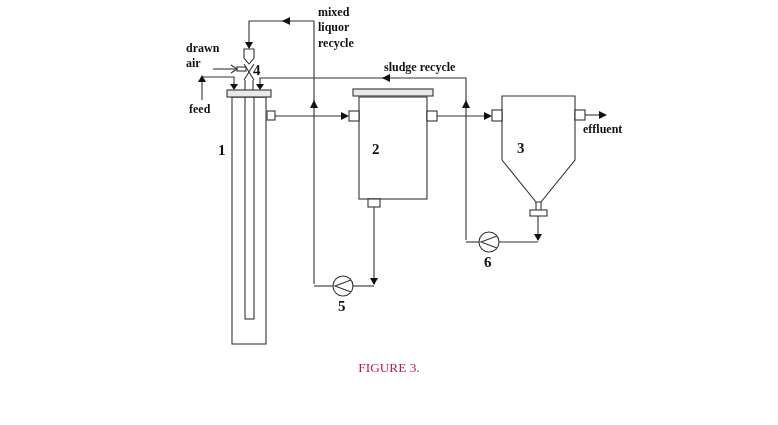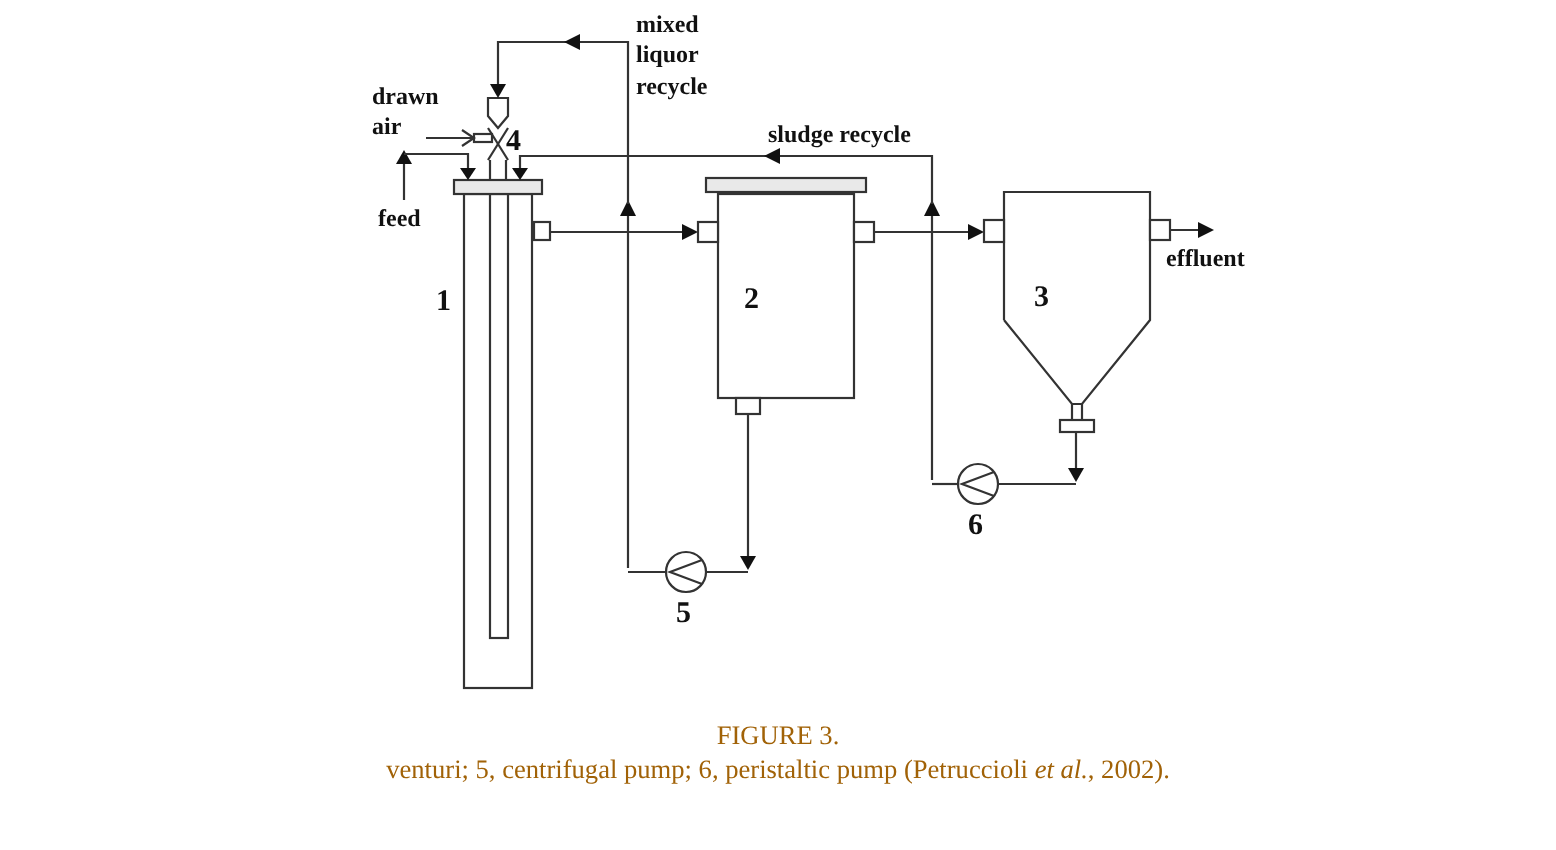--- a/index.html
+++ b/index.html
@@ -2,21 +2,21 @@
 <html><head>
   <meta charset="utf-8">
   <style>
     html, body { margin: 0; padding: 0; background: #ffffff; }
     body { width: 778px; height: 425px; position: relative; overflow: hidden; }
     #diagram { position: absolute; left: 0; top: 0; }
     .lbl { font-family: "Liberation Serif", "DejaVu Serif", serif; font-weight: bold; fill: #111; }
     .lbl-sm { font-size: 12px; }
     .lbl-num { font-size: 15px; }
     .caption { position: absolute; left: 0; width: 778px; text-align: center;
-      font-family: "Liberation Serif", "DejaVu Serif", serif; color: #a16207; font-size: 13.3px; line-height: 16px; }
+      font-family: "Liberation Serif", "DejaVu Serif", serif; color: #be185d; font-size: 13.3px; line-height: 16px; }
     #fig-title { top: 360px; }
     #fig-caption { top: 377px; }
     .line { stroke: #333; stroke-width: 1.1; fill: none; }
     .box { stroke: #333; stroke-width: 1.1; fill: #fff; }
     .lid { stroke: #333; stroke-width: 1.1; fill: #e9e9e9; }
     .arrow { fill: #111; }
   </style>
 </head>
 <body>
 
@@ -138,14 +138,13 @@
   <g>
     <line class="line" x1="466" y1="242" x2="479" y2="242"></line>
     <circle class="box" cx="489" cy="242" r="10"></circle>
     <polyline class="line" points="497,236 481,242 497,248"></polyline>
   </g>
   <text class="lbl lbl-num" x="484" y="267">6</text>
 </svg>
 
 <div class="caption" id="fig-title">FIGURE 3.</div>
 <div class="caption" id="fig-caption">
-  <div><span>venturi; 5, centrifugal pump; 6, peristaltic pump (Petruccioli </span><i>et al.</i><span>, 2002).</span></div>
 </div>
 
 </body></html>

